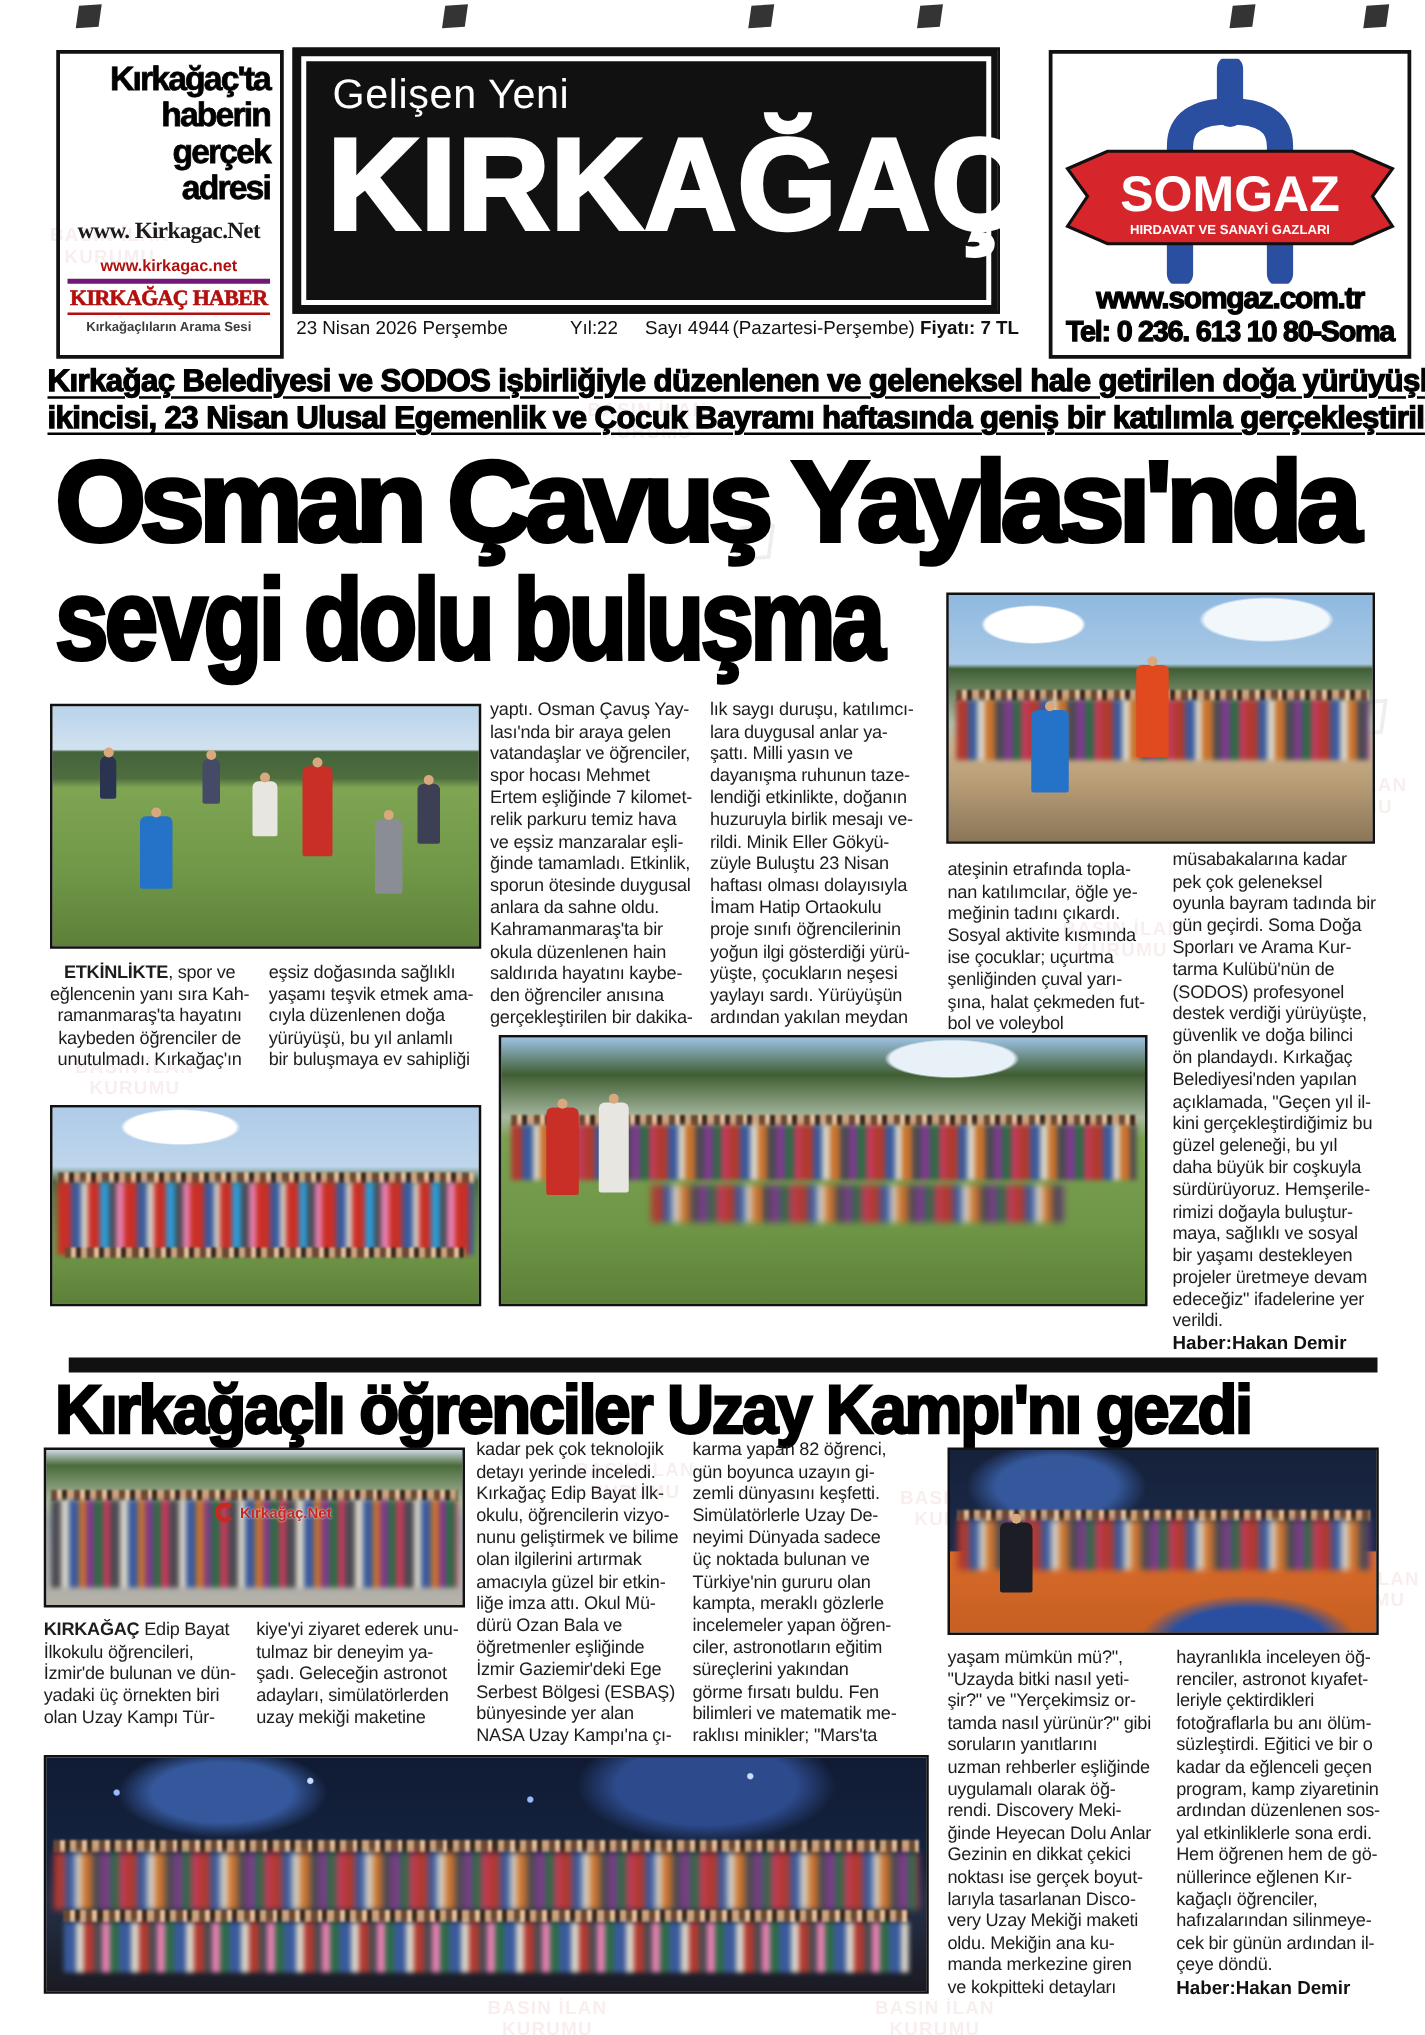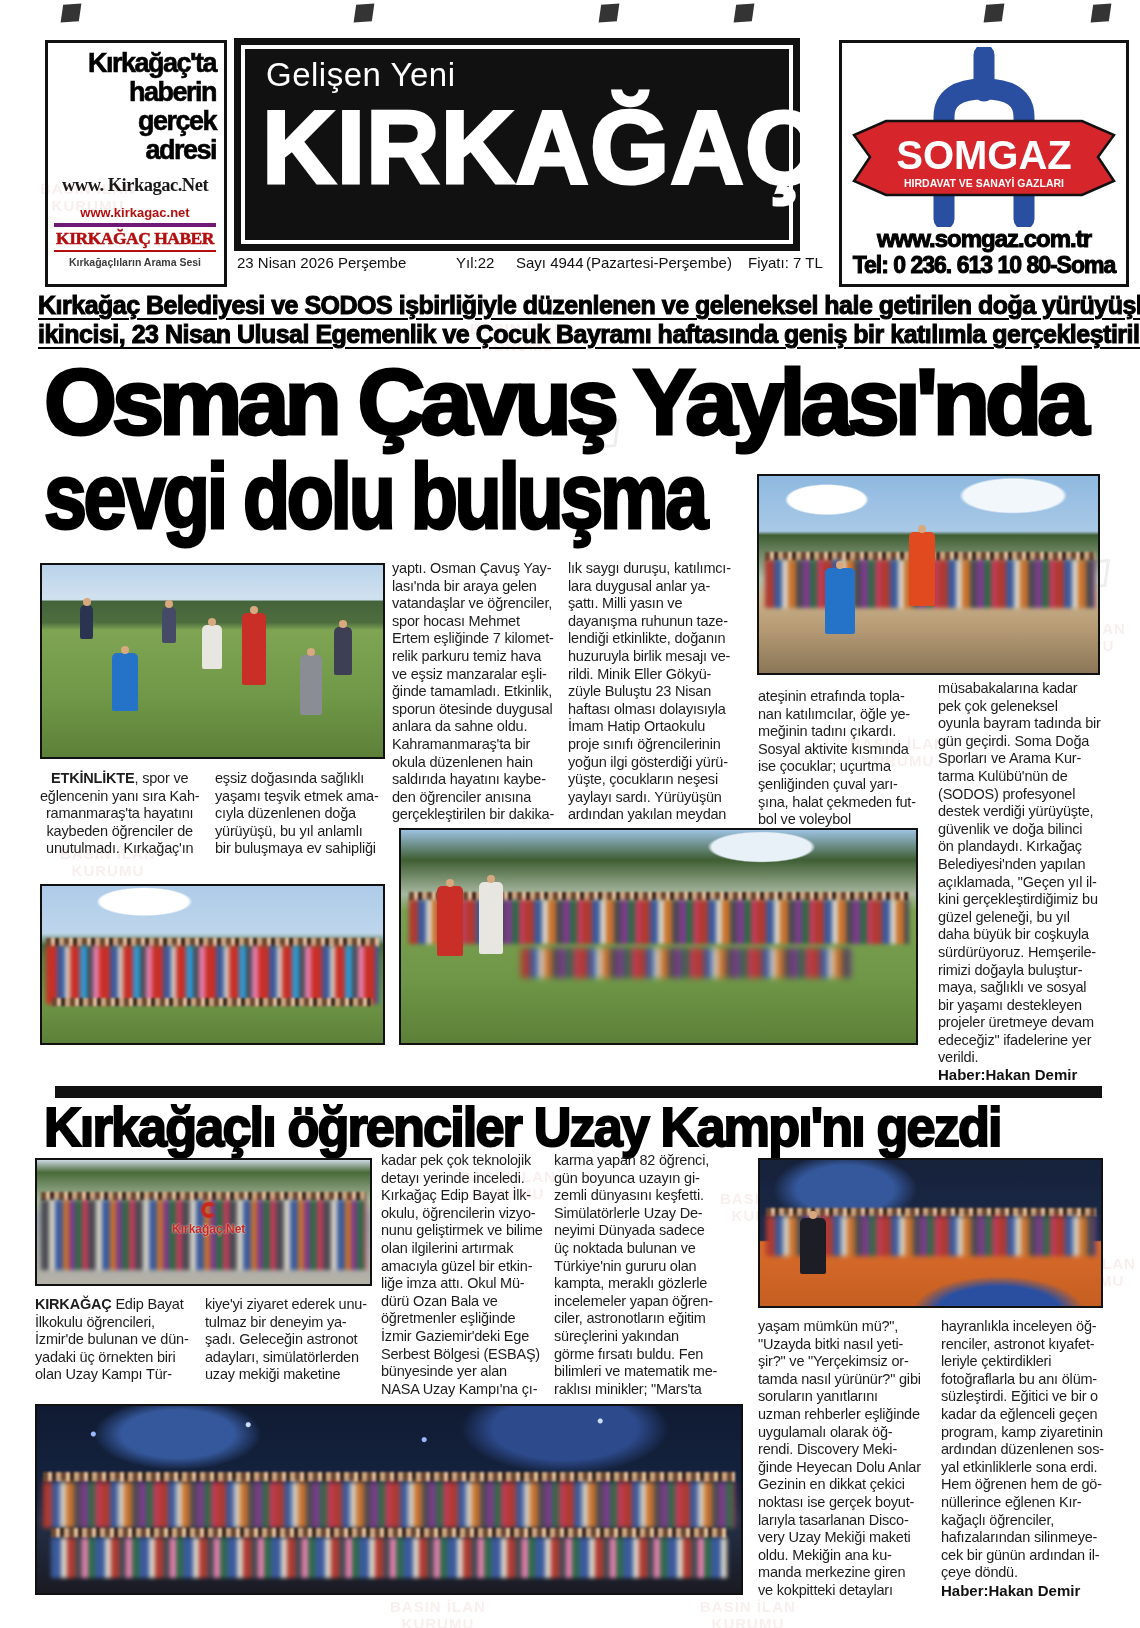--- a/index.html
+++ b/index.html
@@ -45,21 +45,21 @@
   .col{position:absolute;font-size:14.5px;line-height:17.6px;white-space:pre;letter-spacing:-0.2px;color:#1d1d1d;}
   .lead{font-weight:700;}
   .byline{position:absolute;font-size:15px;font-weight:700;color:#111;white-space:nowrap;}
 
   
   .photo{position:absolute;border:2px solid #111;box-sizing:border-box;overflow:hidden;}
   .crowd{position:absolute;filter:blur(2px);background:repeating-linear-gradient(90deg,#b03a30 0 9px,#3a5a9c 9px 17px,#d9d4c8 17px 23px,#c9722c 23px 31px,#4a4a52 31px 38px,#7e3a8c 38px 45px,#2e6b46 45px 52px,#c23a5a 52px 58px);}
   .heads{position:absolute;filter:blur(1px);background:repeating-linear-gradient(90deg,#6b4a33 0 5px,#e2bd9a 5px 9px,#3a2a1e 9px 13px,#caa27e 13px 18px);}
   .fig{position:absolute;border-radius:5px 5px 2px 2px;}
   .fig::before{content:"";position:absolute;top:-7px;left:50%;transform:translateX(-50%);width:8px;height:8px;border-radius:50%;background:#d8a97e;}
-  .badge{position:absolute;display:flex;align-items:center;gap:4px;flex-direction:column;}
+  .badge{position:absolute;display:flex;align-items:center;gap:4px;}
   .badge .cres{width:16px;height:16px;border-radius:50%;border:4px solid #c8281e;border-right-color:transparent;box-sizing:border-box;}
   .badge .btxt{color:#c8281e;font-weight:700;font-size:12px;text-shadow:0 0 2px #fff;}
 </style>
 </head>
 <body>
 
 <div class="page">
 
   <div class="wm" style="left:40px;top:180px;">BASIN İLAN
 KURUMU</div>
@@ -107,21 +107,21 @@
   <div class="abs mast">
     <div class="kicker">Gelişen Yeni</div>
     <div class="title">KIRKAĞAÇ</div>
   </div>
 
   <div class="abs dateline">
     <span style="left:3px;">23 Nisan 2026 Perşembe</span>
     <span style="left:222px;">Yıl:22</span>
     <span style="left:282px;">Sayı 4944</span>
     <span style="left:352px;">(Pazartesi-Perşembe)</span>
-    <span style="left:514px;">Fiyatı: 7 TL</span>
+    <span style="left:502px;font-weight:bold;">Fiyatı: 7 TL</span>
   </div>
 
   <div class="abs adbox">
     <svg width="284" height="180" viewBox="0 0 284 180" style="position:absolute;left:0;top:4px;">
       <path d="M102,172 L102,70 Q102,42 142,42 Q182,42 182,70 L182,172" fill="none" stroke="#2b4fa0" stroke-width="21" stroke-linecap="round"></path>
       <path d="M142,44 L142,8" fill="none" stroke="#2b4fa0" stroke-width="21" stroke-linecap="round"></path>
       <path d="M44,74 L240,74 L272,88 L256,110 L272,134 L240,148 L44,148 L12,134 L28,110 L12,88 Z" fill="#d6252b" stroke="#111" stroke-width="2.5"></path>
       <text x="142" y="122" text-anchor="middle" font-family="Liberation Sans, sans-serif" font-size="40" font-weight="bold" fill="#fff">SOMGAZ</text>
       <text x="142" y="140" text-anchor="middle" font-family="Liberation Sans, sans-serif" font-size="10.5" font-weight="bold" fill="#fff">HIRDAVAT VE SANAYİ GAZLARI</text>
     </svg>

